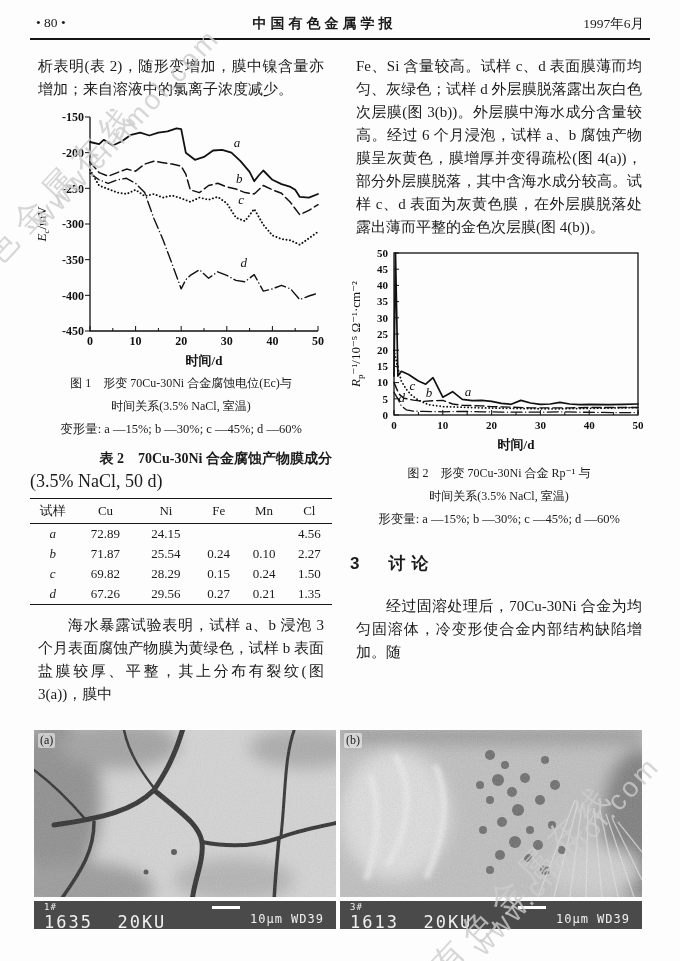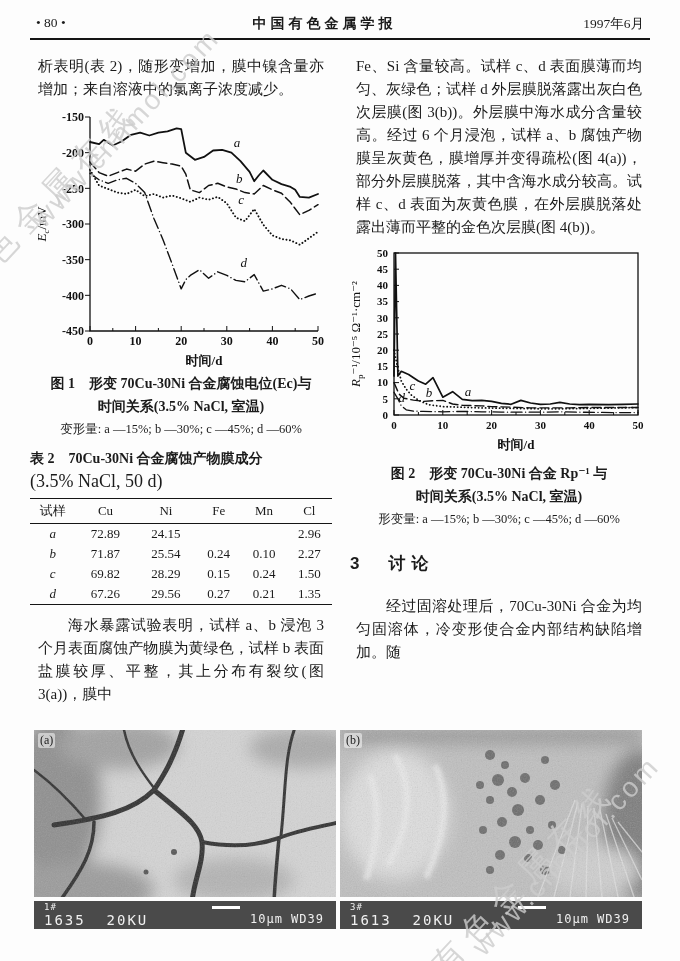--- a/index.html
+++ b/index.html
@@ -23,45 +23,45 @@
   .header{display:flex;justify-content:space-between;align-items:flex-start;
           padding:15px 36px 5px 36px;font-size:13.5px;}
   .header .journal{letter-spacing:4px;font-weight:bold;font-size:14px;}
   .rule{border-top:2px solid #151515;margin:0 30px;}
   
   .cols{display:flex;gap:16px;padding:7px 30px 0 30px;}
   .col{width:302px;}
   p.body{font-size:15px;line-height:23px;text-align:justify;margin:8px;}
   .indent{text-indent:2em;}
   
-  .figcap{text-align:center;font-size:14px;font-weight:bold;line-height:21px;margin:2px 0 0 0;}
+  .figcap{text-align:center;font-size:12px;font-weight:normal;line-height:21px;margin:2px 0 0 0;}
   .fignote{text-align:center;font-size:12.5px;margin-top:4px;}
   
-  .tabtitle{text-align:left;font-size:14px;font-weight:bold;margin-top:12px;}
+  .tabtitle{text-align:right;font-size:14px;font-weight:bold;margin-top:12px;}
   .tabsub{text-align:left;font-size:18px;margin:3px 0 6px 0;}
   table{width:100%;border-collapse:collapse;font-size:13px;
         border-top:1.6px solid #151515;border-bottom:1.6px solid #151515;}
   thead th{border-bottom:1px solid #151515;font-weight:normal;padding:3px 0;text-align:center;}
   tbody td{padding:2px 0;text-align:center;}
   tbody td:first-child{font-style:italic;}
   
   h2.sec{font-family:"Liberation Sans","DejaVu Sans",sans-serif;font-size:17px;
          font-weight:bold;margin:24px 0 20px 2px;letter-spacing:6px;}
   
   svg text{font-family:"Liberation Serif","DejaVu Serif",serif;fill:#111;}
   .chart{display:block;margin:0 auto;}
   
   .sem-row{display:flex;gap:4px;padding:0 34px;margin-top:16px;}
   .sem{position:relative;width:302px;}
   .sem .corner{position:absolute;top:3px;left:4px;font-size:12px;z-index:2;
                background:rgba(250,250,250,.55);padding:0 2px;border-radius:2px;}
   .bar{height:28px;background:#4a4a4a;position:relative;color:#f0f0f0;
        font-family:"DejaVu Sans Mono","Liberation Mono",monospace;}
   .bar .film{position:absolute;left:10px;top:1px;font-size:9px;letter-spacing:1px;}
-  .bar .meta{position:absolute;left:10px;top:11px;font-size:14px;letter-spacing:2px;white-space:pre;}
+  .bar .meta{position:absolute;left:10px;top:11px;font-size:17px;letter-spacing:2px;white-space:pre;}
   .bar .scalebar{position:absolute;right:96px;top:5px;width:28px;height:3px;background:#fff;}
   .bar .scale{position:absolute;right:12px;top:11px;font-size:12px;letter-spacing:1px;white-space:pre;}
   .fig3cap{margin-top:30px;}
 </style>
 </head>
 <body>
 
 <div class="wm cn" id="wm-cn-top">有色金属在线</div>
 <div class="wm url" id="wm-url-top">www.cnnmol.com</div>
 <div class="wm cn" id="wm-cn-bot">有色金属在线</div>
@@ -152,21 +152,21 @@
               <th>Cl</th>
             </tr>
           </thead>
         <tbody>
             <tr>
               <td>a</td>
               <td>72.89</td>
               <td>24.15</td>
               <td></td>
               <td></td>
-              <td>2.96</td>
+              <td>4.56</td>
             </tr>
             <tr>
               <td>b</td>
               <td>71.87</td>
               <td>25.54</td>
               <td>0.24</td>
               <td>0.10</td>
               <td>2.27</td>
             </tr>
             <tr>

